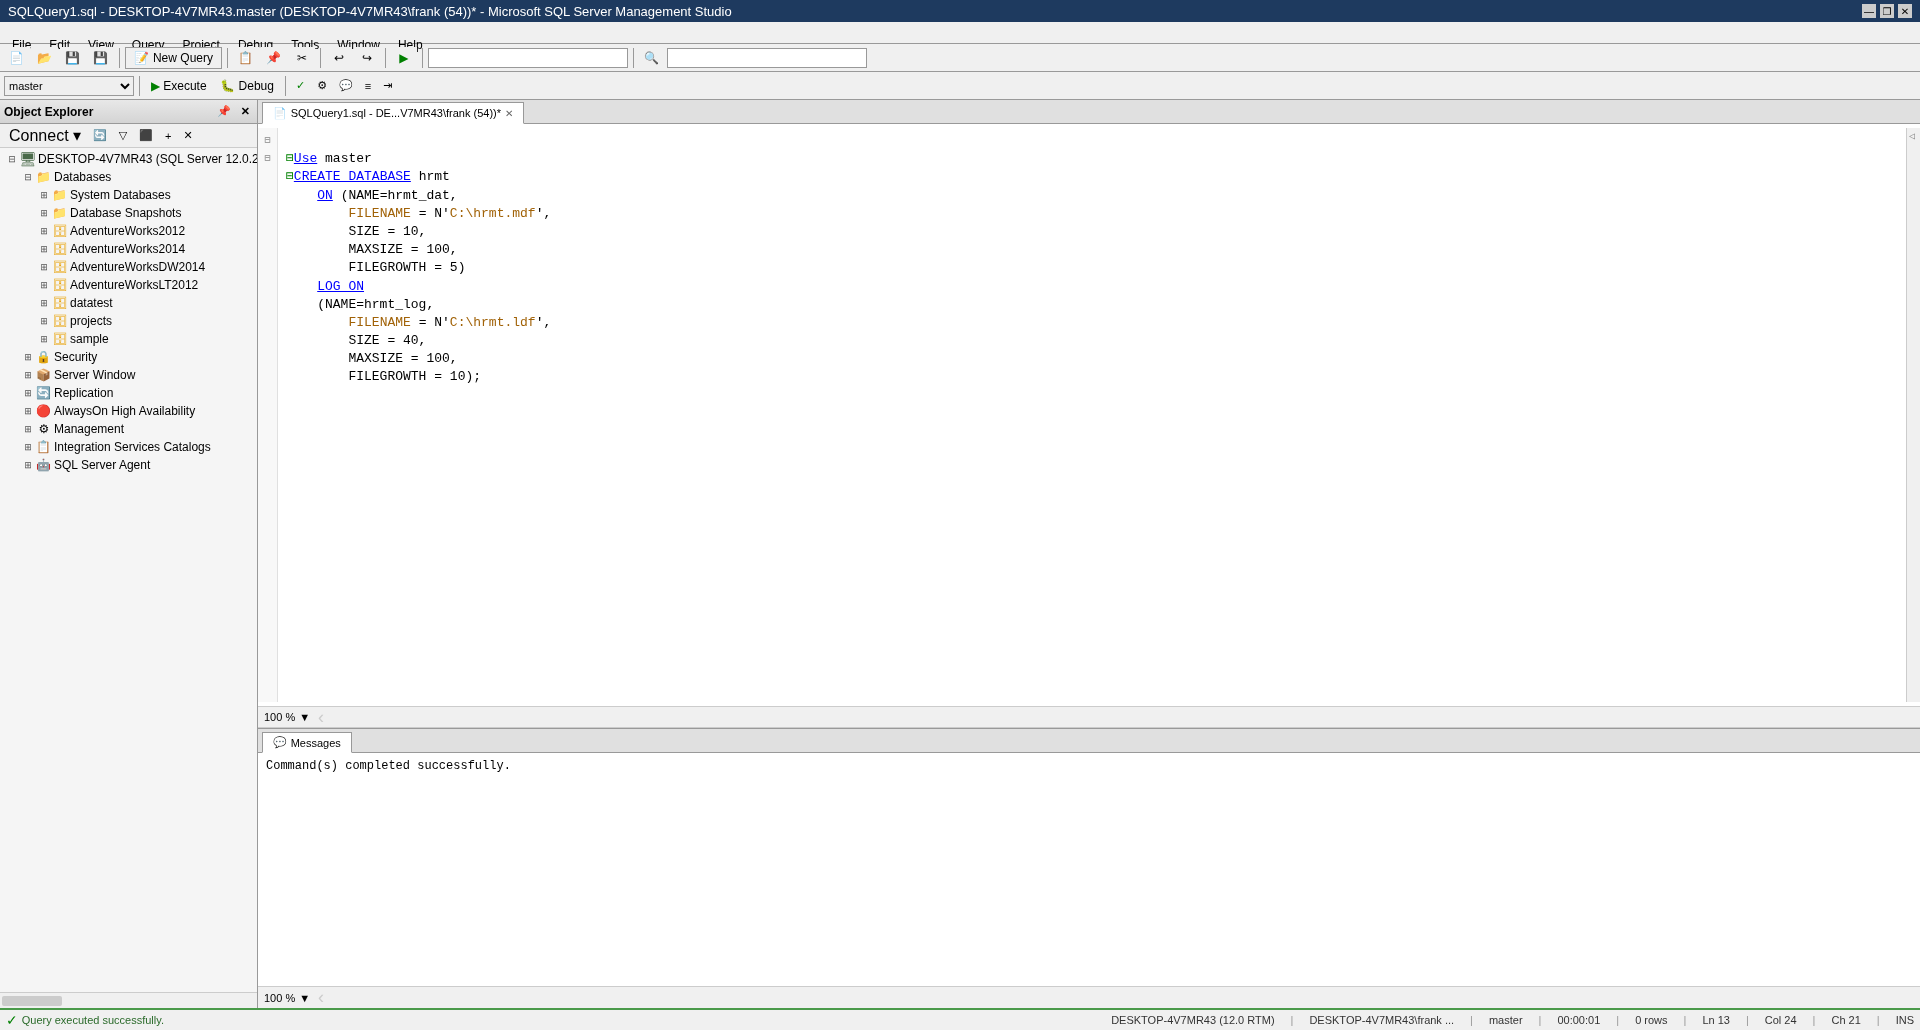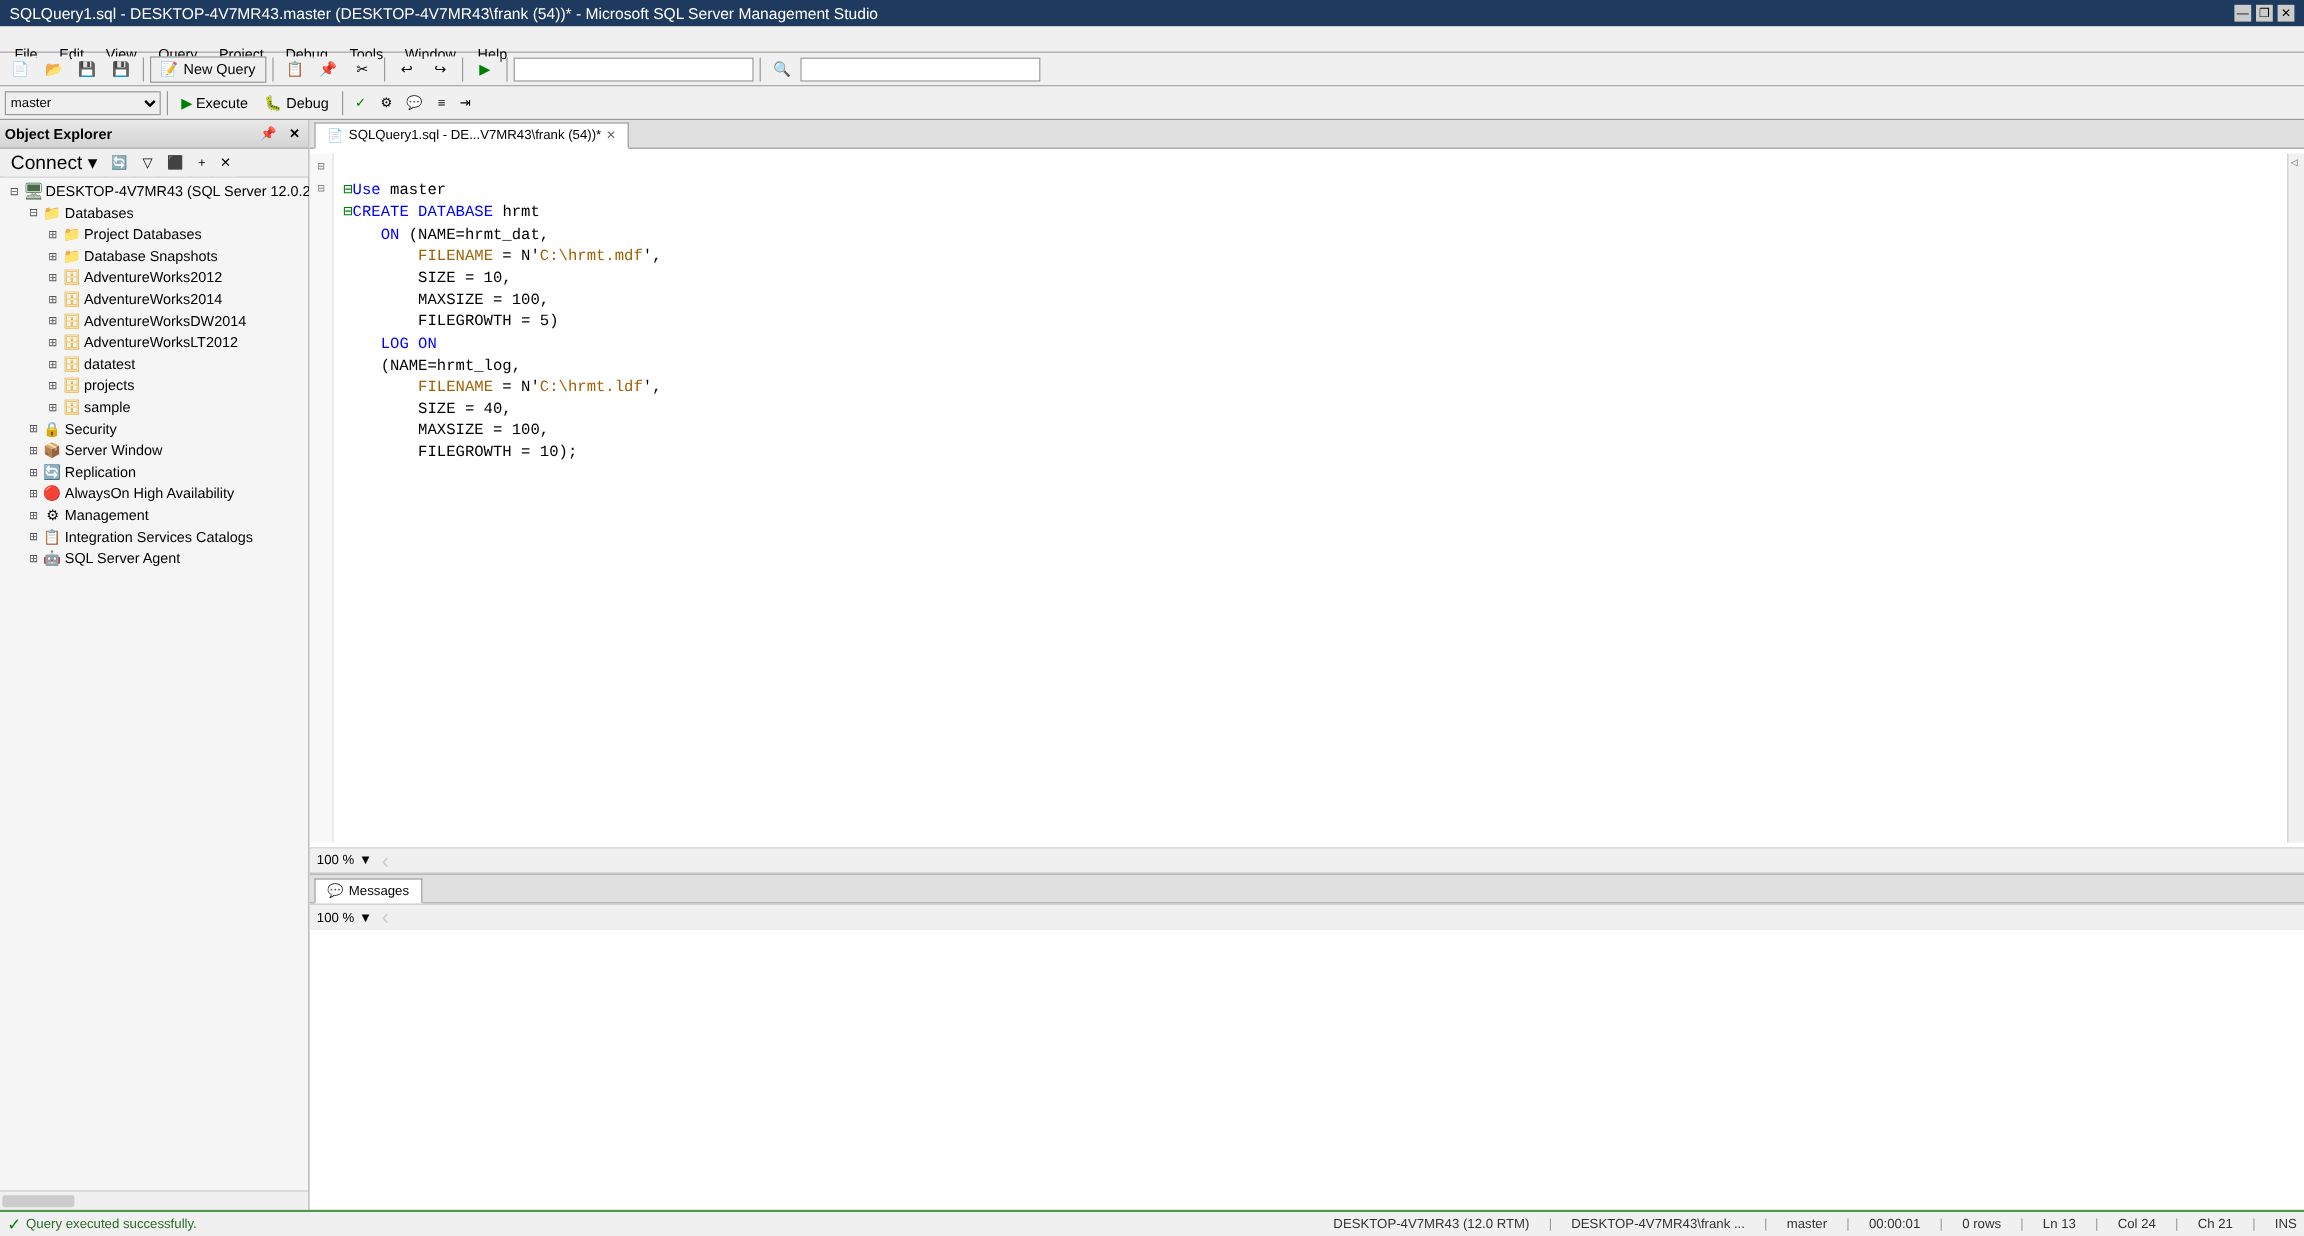--- a/index.html
+++ b/index.html
@@ -223,21 +223,21 @@
       overflow-y: auto;
       overflow-x: auto;
       position: relative;
     }
     #editor-content {
       padding: 4px 8px;
       min-height: 100%;
       white-space: pre;
       line-height: 1.4;
     }
-    .sql-keyword { color: #0000ff; font-weight: normal; }
+    .sql-keyword { color: #0000ff; font-weight: normal; text-decoration: underline; }
     .sql-string { color: #a16207; }
     .sql-comment { color: #008000; }
 
     
     #zoom-bar {
       background: #f0f0f0;
       border-top: 1px solid #ccc;
       border-bottom: 1px solid #ccc;
       height: 22px;
       display: flex;
@@ -478,21 +478,21 @@
 
       <div class="tree-node ti1">
         <span class="tree-expand">⊟</span>
         <span class="tree-icon" style="color:#e8a000;">📁</span>
         <span class="tree-label">Databases</span>
       </div>
 
       <div class="tree-node ti2">
         <span class="tree-expand">⊞</span>
         <span class="tree-icon" style="color:#e8a000;">📁</span>
-        <span class="tree-label">Project Databases</span>
+        <span class="tree-label">System Databases</span>
       </div>
 
       <div class="tree-node ti2">
         <span class="tree-expand">⊞</span>
         <span class="tree-icon" style="color:#e8a000;">📁</span>
         <span class="tree-label">Database Snapshots</span>
       </div>
 
       <div class="tree-node ti2">
         <span class="tree-expand">⊞</span>
@@ -640,20 +640,23 @@
         <span style="margin-left:8px;font-size:18px;color:#ccc;">‹</span>
       </div>
 
       <div id="messages-panel">
         <div id="messages-tabs">
           <div class="msg-tab">
             <span>💬</span>
             <span>Messages</span>
           </div>
         </div>
+        <div id="messages-content">
+          <span>Command(s) completed successfully.</span>
+        </div>
         <div id="zoom-bar2">
           <span>100 %</span>
           <span style="margin-left:4px;">▼</span>
           <span style="margin-left:8px;font-size:18px;color:#ccc;">‹</span>
         </div>
       </div>
     </div>
   </div>
 </div>
 

